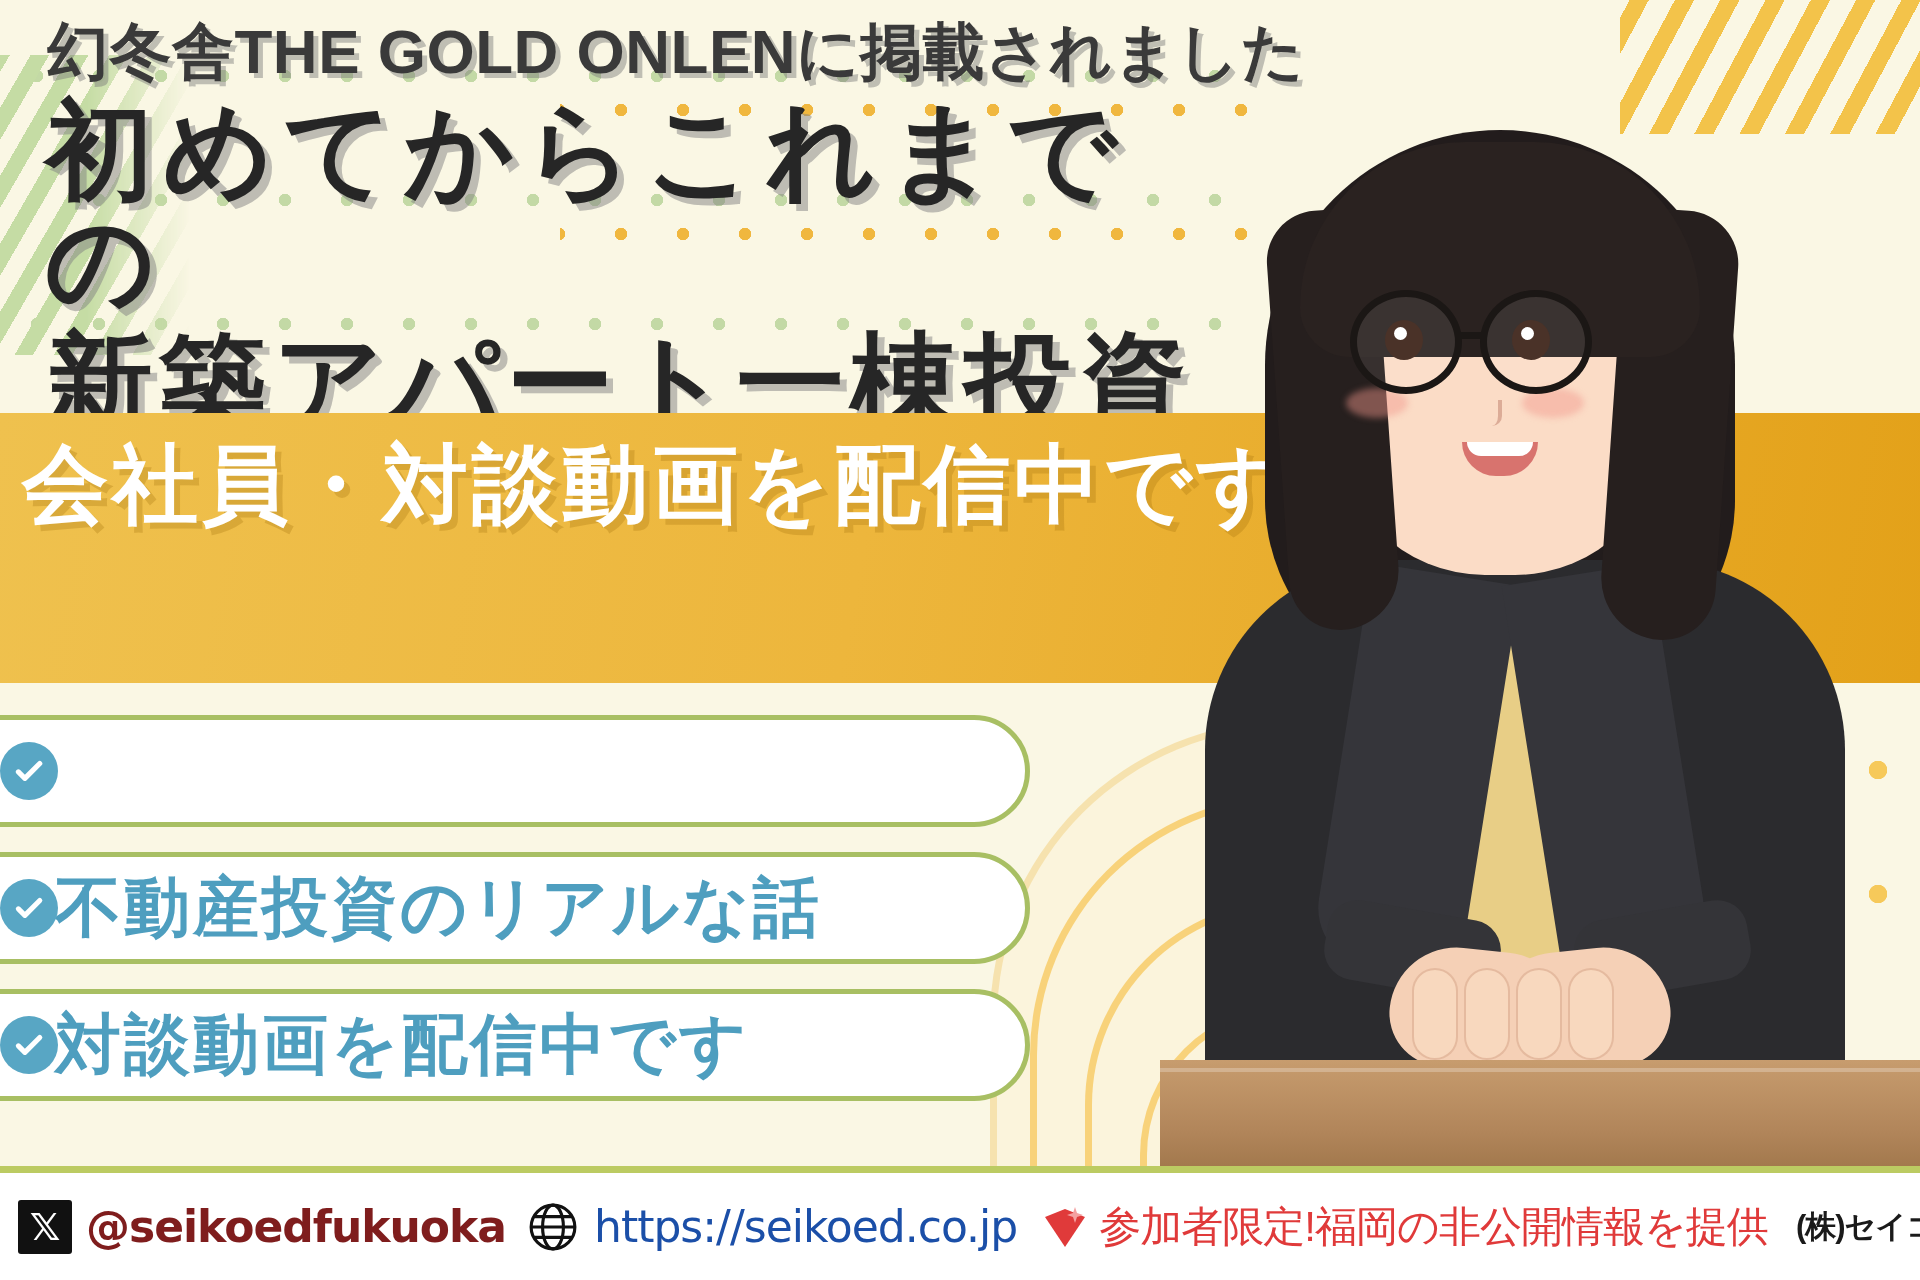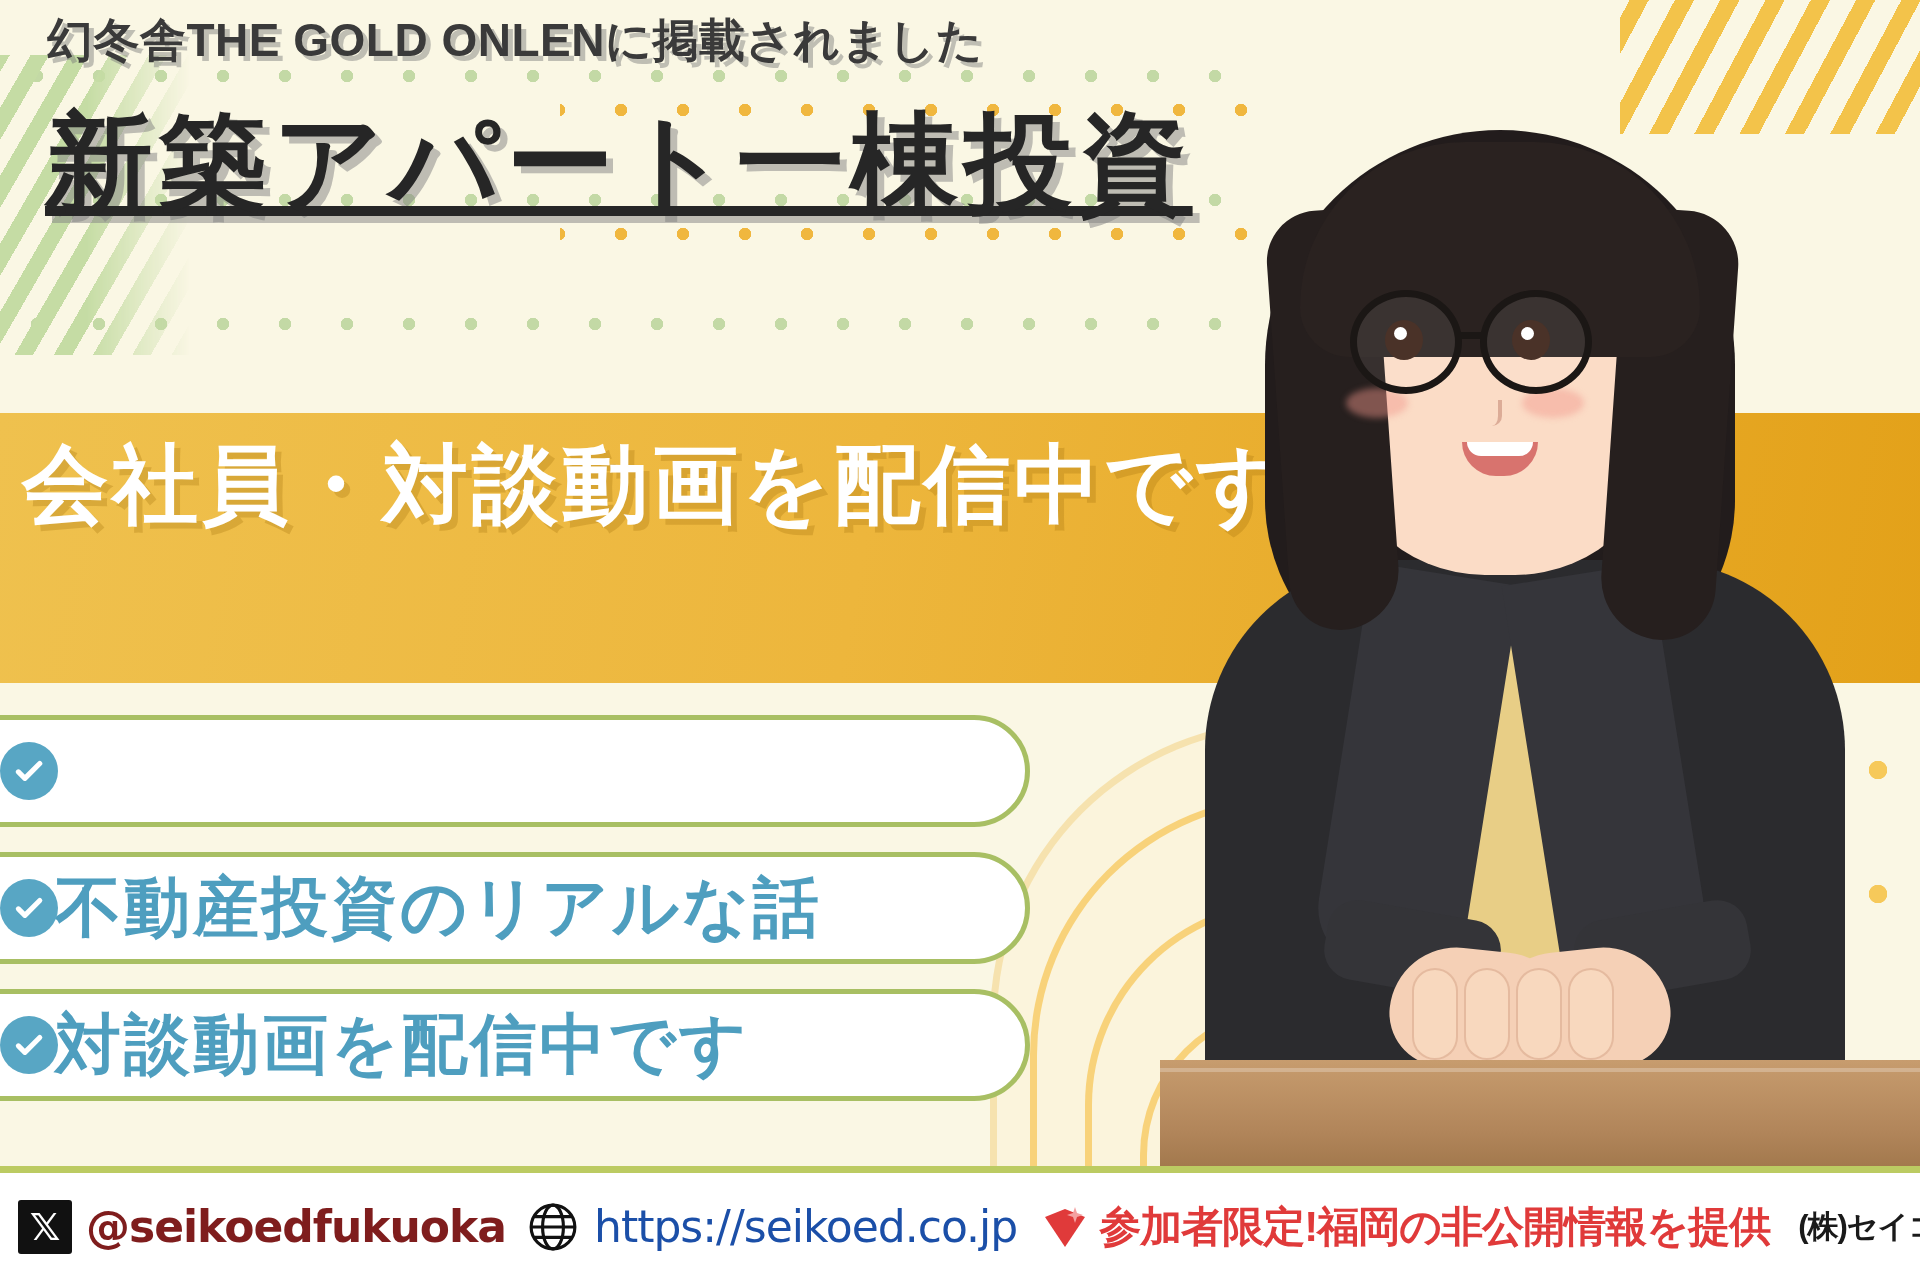--- a/index.html
+++ b/index.html
@@ -49,21 +49,21 @@
   .arch{
     position:absolute; bottom:0; left:50%; transform:translateX(-50%);
     border:7px solid #F8D27A; border-bottom:none;
     background:transparent;
   }
   .arch.fill{ background:#FBF4DC; border-color:#F6E2AE; }
 
   
   .kicker{
     position:absolute; left:47px; top:10px;
-    font-size:46px; font-weight:bold; color:#3A3A3A;
+    font-size:62px; font-weight:bold; color:#3A3A3A;
     letter-spacing:.5px; white-space:nowrap;
     text-shadow:5px 5px 0 rgba(120,120,120,.45);
   }
   .headline{
     position:absolute; left:45px; top:95px; width:1160px;
     color:#262626; line-height:1.02;
     font-family:"DejaVu Serif", serif;
     font-weight:bold;
   }
   .headline .l1{
@@ -243,21 +243,21 @@
     margin-left:14px; font-size:44px; font-weight:bold; color:#7f1d1d;
     font-family:"DejaVu Sans", sans-serif; letter-spacing:-1px; white-space:nowrap;
   }
   .globe{ margin-left:22px; width:50px; height:50px; flex:0 0 auto;}
   .furl{
     margin-left:16px; font-size:44px; font-weight:normal; color:#1B4FA8;
     font-family:"DejaVu Sans", sans-serif; letter-spacing:-1px; white-space:nowrap;
   }
   .gemicon{ margin-left:24px; width:48px; height:44px; flex:0 0 auto;}
   .fred{
-    margin-left:10px; font-size:42px; font-weight:bold; color:#E03A3A;
+    margin-left:10px; font-size:42px; font-weight:normal; color:#E03A3A;
     letter-spacing:-1px; white-space:nowrap;
   }
   .fcorp{
     margin-left:28px; font-size:31px; font-weight:bold; color:#1A1A1A;
     letter-spacing:-1px; white-space:nowrap;
   }
 </style>
 </head>
 <body>
 
@@ -271,20 +271,21 @@
   <div class="arches">
     <div class="arch fill" style="width:600px;height:580px;border-radius:300px 300px 0 0;"></div>
     <div class="arch" style="width:520px;height:505px;border-radius:260px 260px 0 0;"></div>
     <div class="arch" style="width:410px;height:400px;border-radius:205px 205px 0 0;"></div>
     <div class="arch" style="width:300px;height:295px;border-radius:150px 150px 0 0;"></div>
     <div class="arch" style="width:190px;height:190px;border-radius:95px 95px 0 0;"></div>
   </div>
 
   <div class="kicker">幻冬舎THE GOLD ONLENに掲載されました</div>
   <div class="headline">
+    <span class="l1">初めてからこれまでの</span>
     <span class="l2">新築アパート一棟投資</span>
   </div>
 
   <div class="band"></div>
   <div class="dots-orangeband"></div>
   <div class="band-text">
     <span class="one">会社員・対談動画を配信中です</span>
   </div>
 
   <div class="pills">

